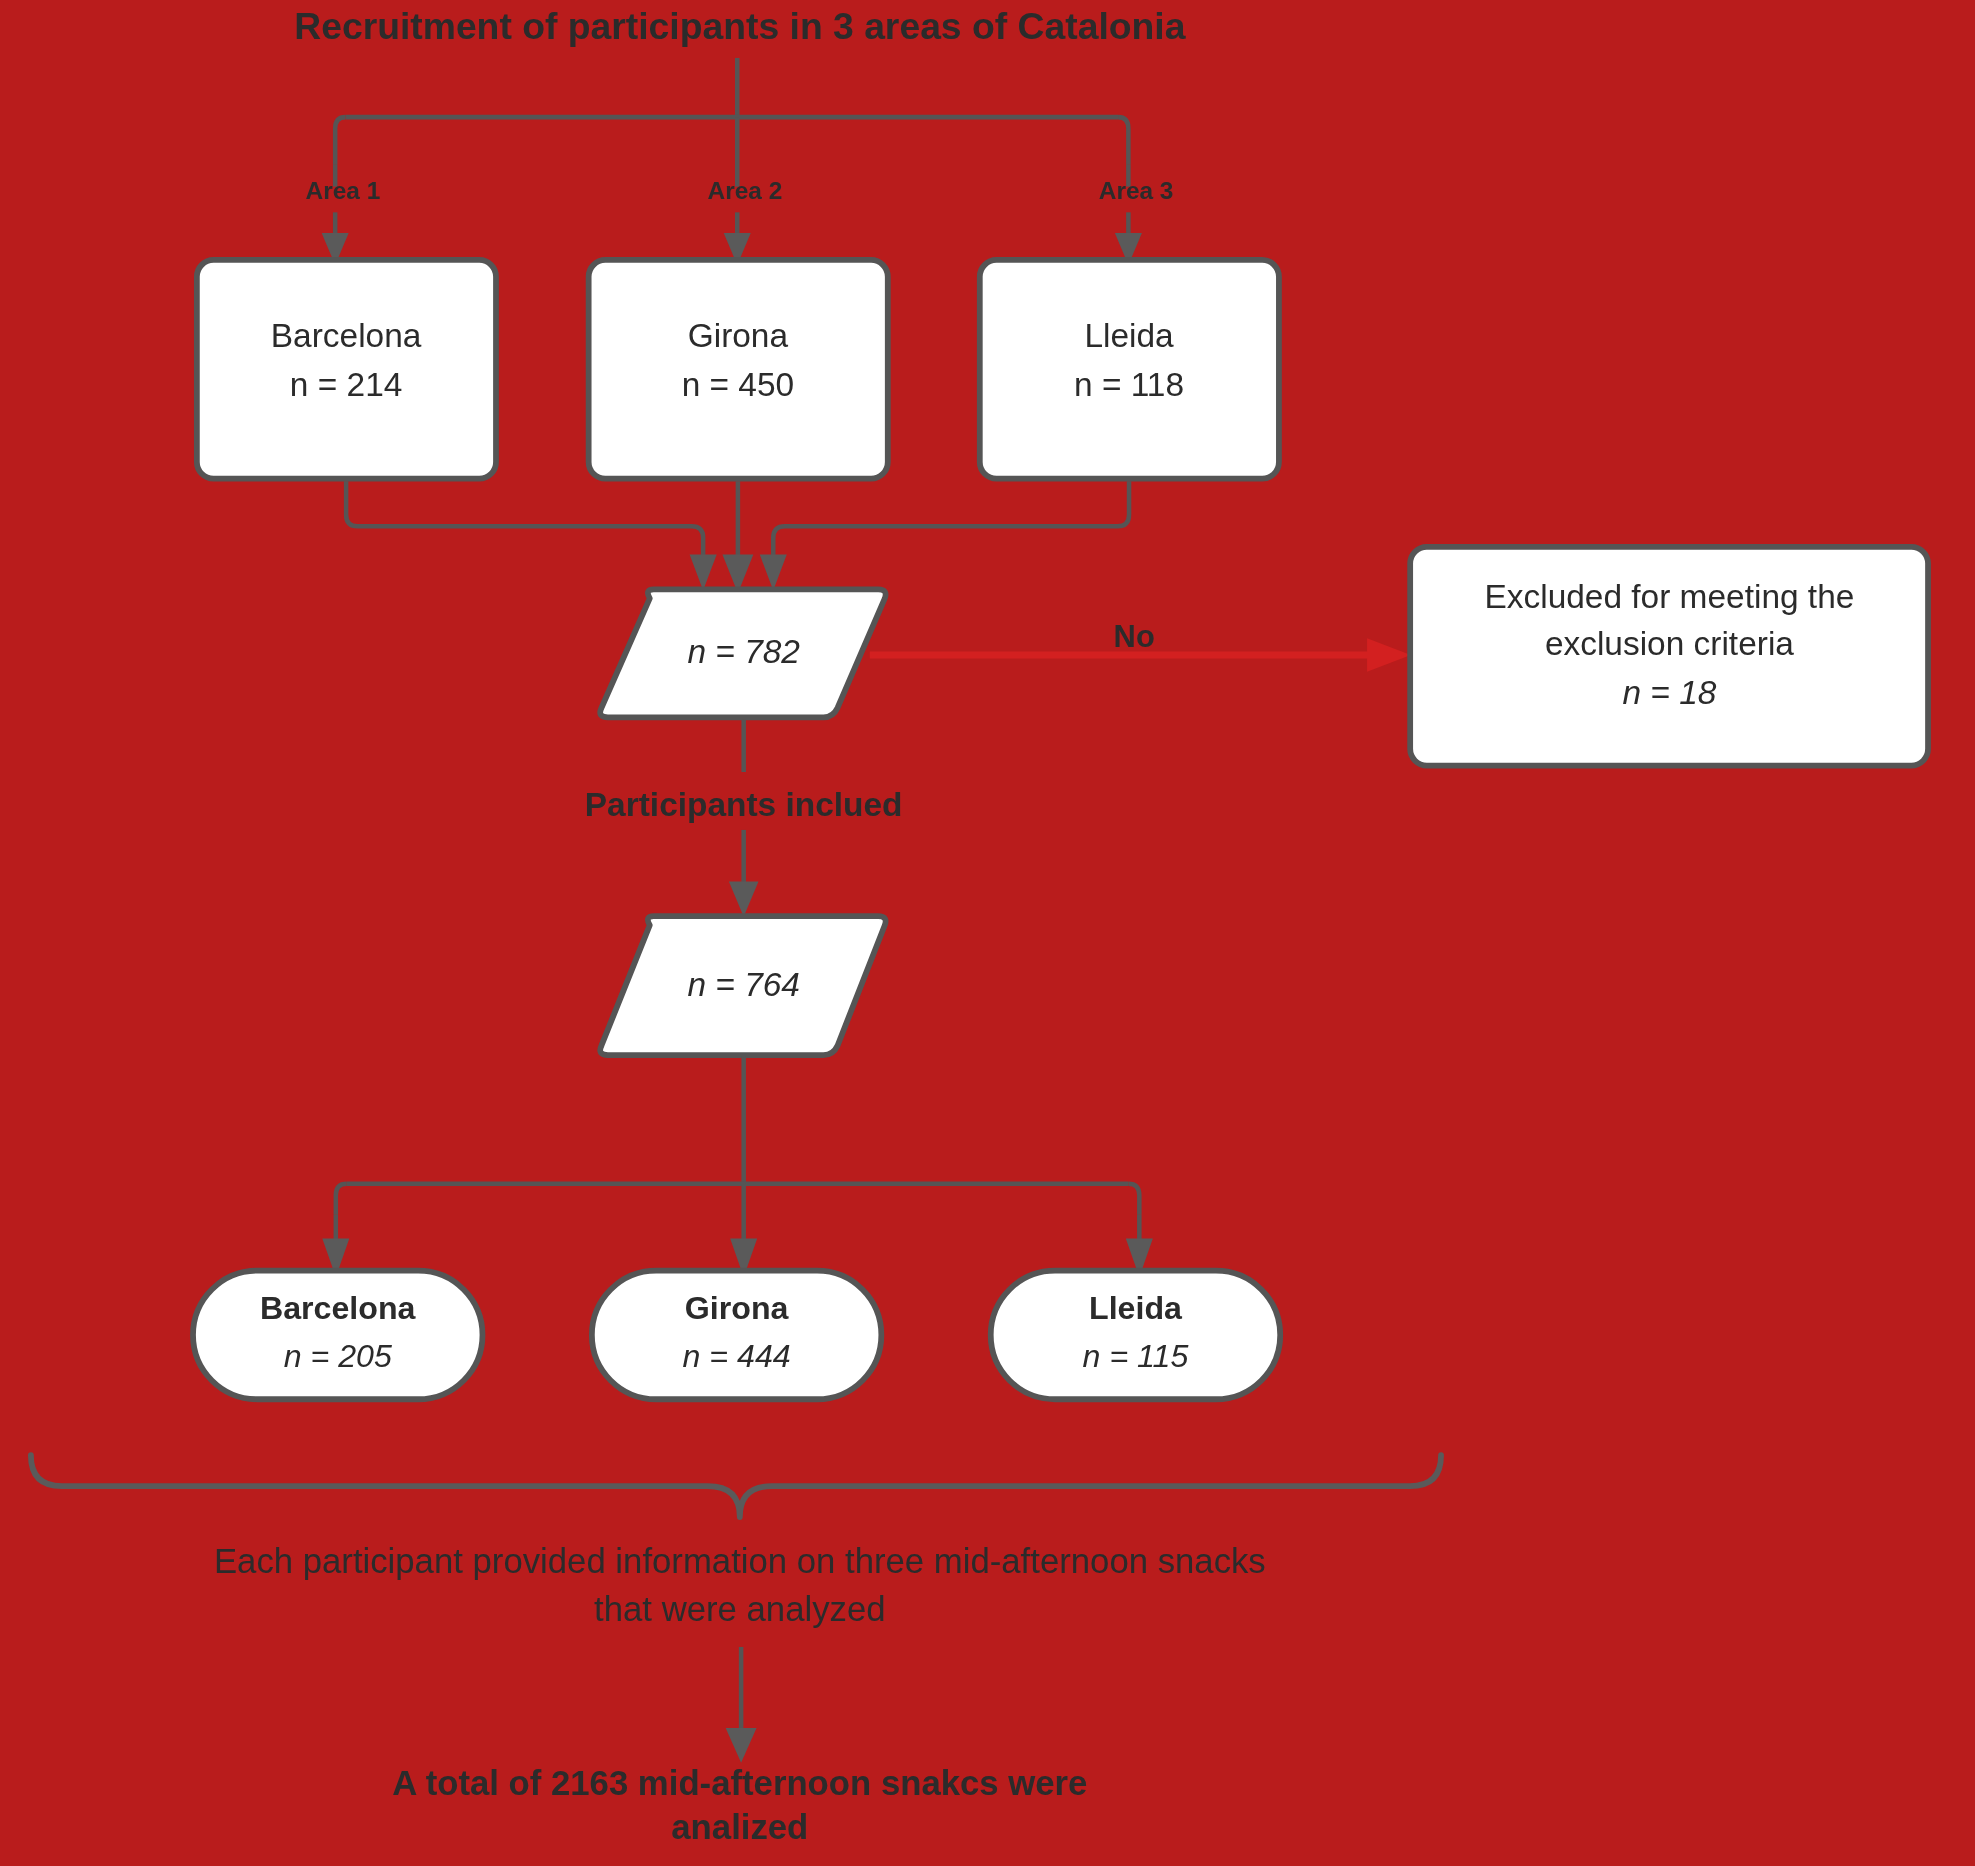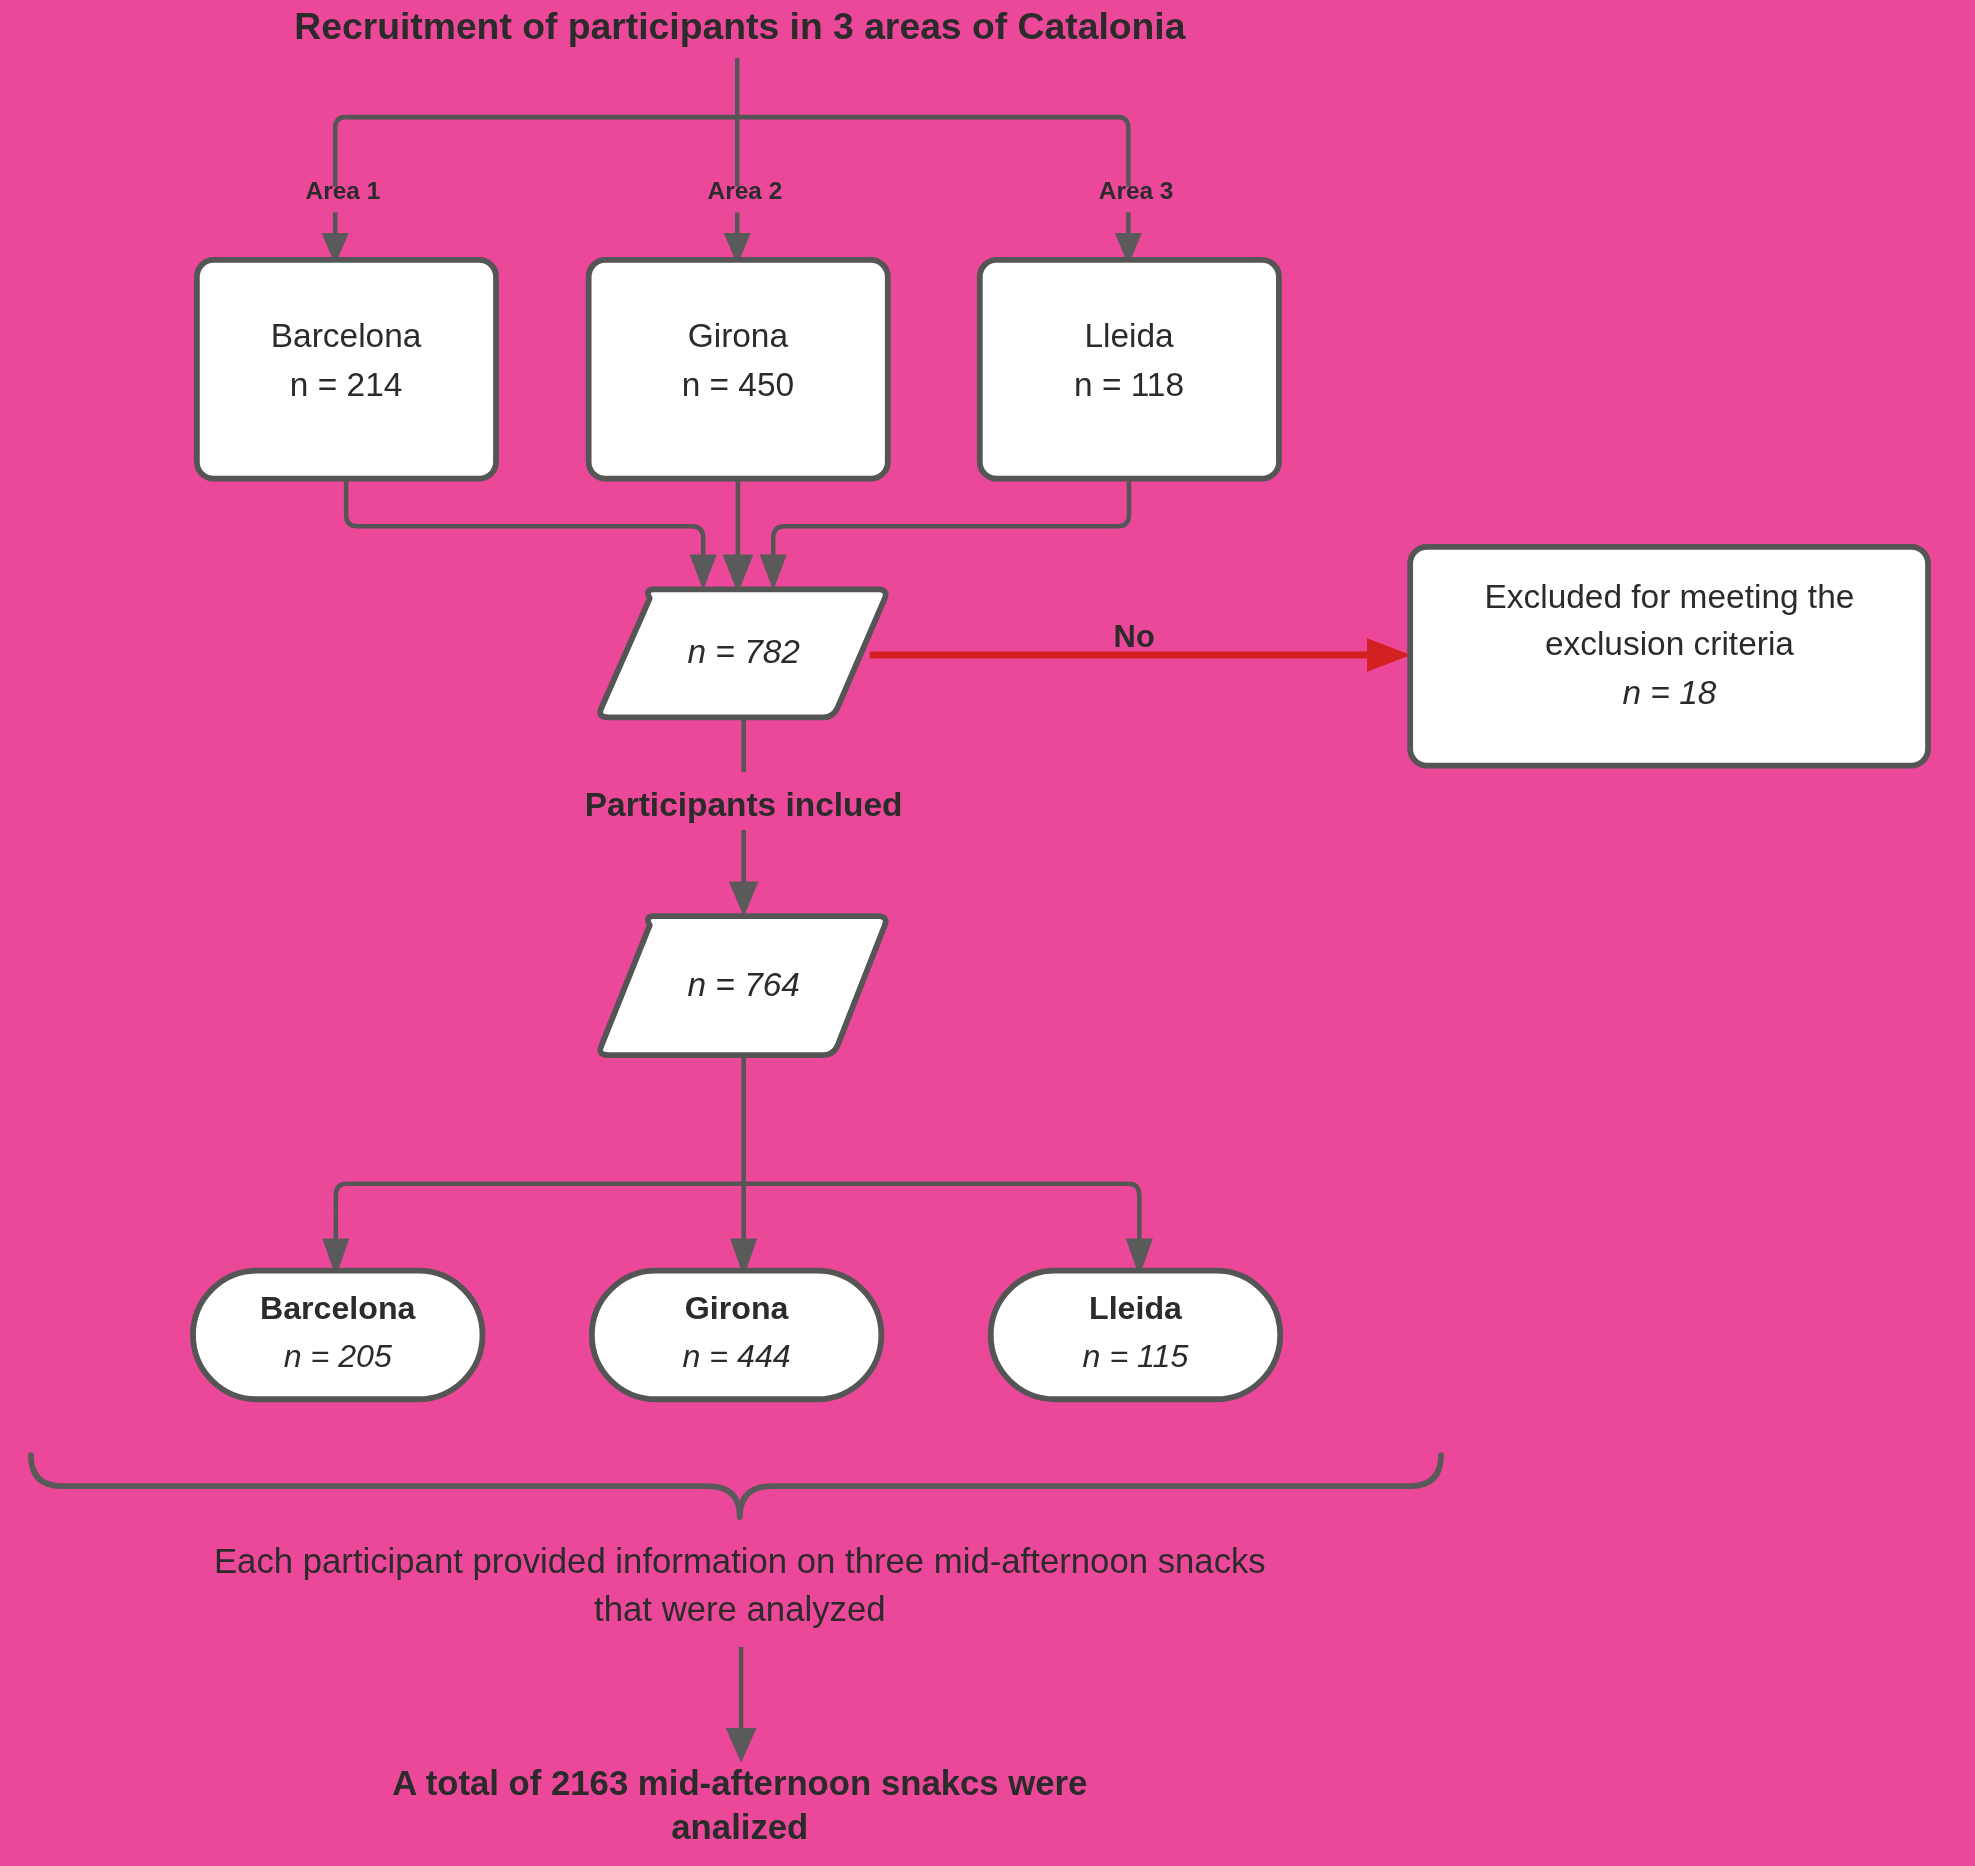--- a/index.html
+++ b/index.html
@@ -10,21 +10,21 @@
   body {
     width: 1975px;
     height: 1867px;
     font-family: "Liberation Sans", sans-serif;
     overflow: hidden;
   }
   #flowchart-root {
     position: relative;
     width: 1975px;
     height: 1867px;
-    background: #ec4899;
+    background: #b91c1c;
   }
   svg.chart-svg {
     position: absolute;
     top: 0;
     left: 0;
     width: 1975px;
     height: 1867px;
     display: block;
   }
   .node-shape {

